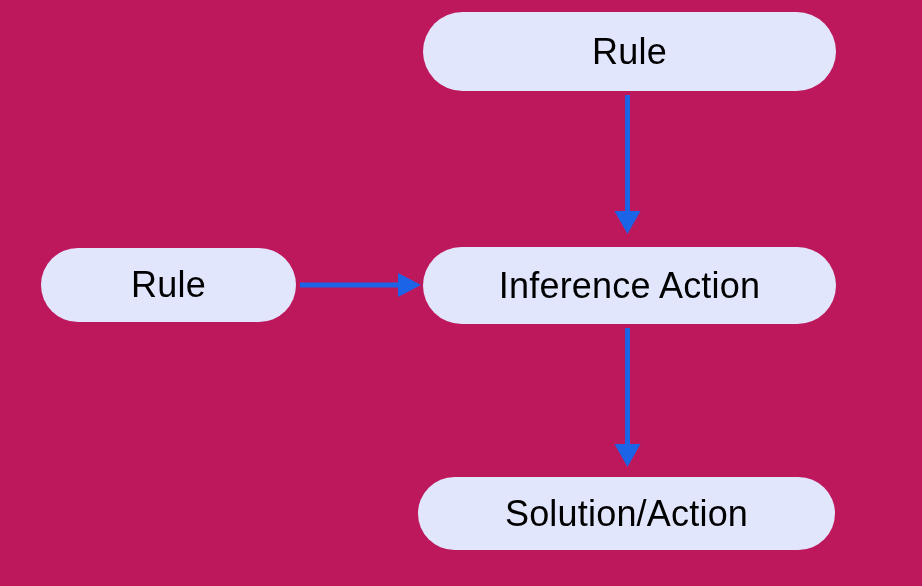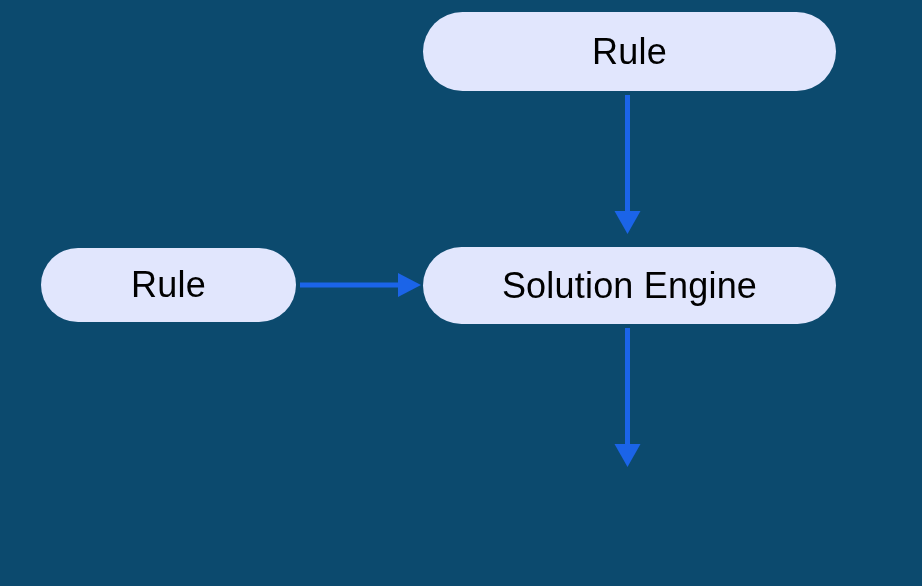--- a/index.html
+++ b/index.html
@@ -10,21 +10,21 @@
     width: 922px;
     height: 586px;
     background: #ffffff;
     font-family: "Liberation Sans", sans-serif;
     overflow: hidden;
   }
   #diagram {
     position: relative;
     width: 922px;
     height: 586px;
-    background: #0c4a6e;
+    background: #be185d;
   }
   .node {
     position: absolute;
     display: flex;
     align-items: center;
     justify-content: center;
     background: #e1e6fd;
     border-radius: 999px;
     box-sizing: border-box;
   }
@@ -59,23 +59,26 @@
 
   <div class="node" id="node-rule">
     <span class="node-label">Rule</span>
   </div>
 
   <div class="node" id="node-data">
     <span class="node-label">Rule</span>
   </div>
 
   <div class="node" id="node-inference">
-    <span class="node-label">Solution Engine</span>
+    <span class="node-label">Inference Action</span>
   </div>
 
+  <div class="node" id="node-solution">
+    <span class="node-label">Solution/Action</span>
+  </div>
 
   <svg class="edge" id="edge-rule-to-inference" viewBox="0 0 55 145" width="55" height="145">
     <line x1="27.5" y1="0" x2="27.5" y2="118" stroke="#1b64e8" stroke-width="5"></line>
     <polygon points="27.5,139 14.5,116 40.5,116" fill="#1b64e8"></polygon>
   </svg>
 
   <svg class="edge" id="edge-data-to-inference" viewBox="0 0 125 46" width="125" height="46">
     <line x1="0" y1="23" x2="100" y2="23" stroke="#1b64e8" stroke-width="5"></line>
     <polygon points="121,23 98,11 98,35" fill="#1b64e8"></polygon>
   </svg>

